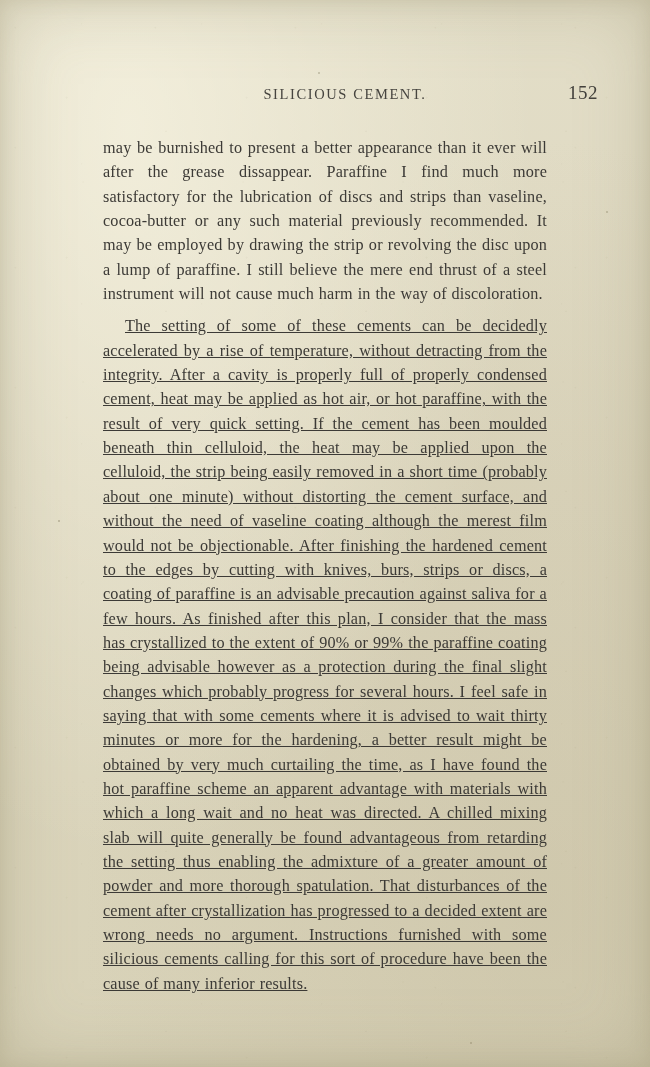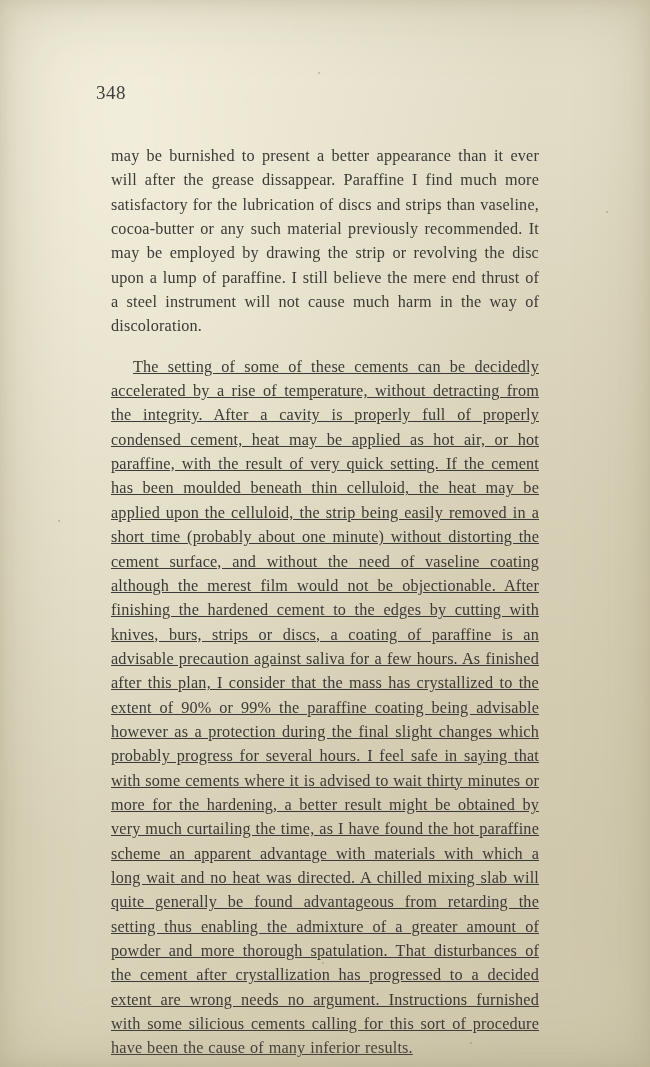--- a/index.html
+++ b/index.html
@@ -69,21 +69,21 @@
     min-width: 34px;
     text-align: right;
   }
   .textblock {
     position: absolute;
     left: 95px;
     top: 128px;
     width: 460px;
   }
   p.body-par {
-    margin: 16px;
+    margin: 8px;
     font-size: 16.2px;
     line-height: 24.35px;
     text-align: justify;
     text-justify: inter-word;
     color: #3c3a36;
     letter-spacing: 0.18px;
     word-spacing: 0.6px;
   }
   p.body-par.indent {
     text-indent: 22px;
@@ -100,21 +100,22 @@
   }
 </style>
 </head>
 <body>
 
 <div class="page">
 
   <div class="grain"></div>
 
   <div class="header">
-    <div class="folio">348</div>
+    <div class="running-title">Silicious Cement.</div>
+    <div class="folio">152</div>
   </div>
 
   <div class="textblock">
     <p class="body-par">may be burnished to present a better appearance than it ever will after the grease dissappear.  Paraffine I find much more satisfactory for the lubrication of discs and strips than vaseline, cocoa-butter or any such material previously recommended.  It may be employed by drawing the strip or revolving the disc upon a lump of paraffine.  I still believe the mere end thrust of a steel instrument will not cause much harm in the way of discoloration.</p>
     <p class="body-par indent">The setting of some of these cements can be decidedly accelerated by a rise of temperature, without detracting from the integrity.  After a cavity is properly full of properly condensed cement, heat may be applied as hot air, or hot paraffine, with the result of very quick setting.  If the cement has been moulded beneath thin celluloid, the heat may be applied upon the celluloid, the strip being easily removed in a short time (probably about one minute) without distorting the cement surface, and without the need of vaseline coating although the merest film would not be objectionable. After finishing the hardened cement to the edges by cutting with knives, burs, strips or discs, a coating of paraffine is an advisable precaution against saliva for a few hours.  As finished after this plan, I consider that the mass has crystallized to the extent of 90% or 99% the paraffine coating being advisable however as a protection during the final slight changes which probably progress for several hours. I feel safe in saying that with some cements where it is advised to wait thirty minutes or more for the hardening, a better result might be obtained by very much curtailing the time, as I have found the hot paraffine scheme an apparent advantage with materials with which a long wait and no heat was directed.  A chilled mixing slab will quite generally be found advantageous from retarding the setting thus enabling the admixture of a greater amount of powder and more thorough spatulation.  That disturbances of the cement after crystallization has progressed to a decided extent are wrong needs no argument.  Instructions furnished with some silicious cements calling for this sort of procedure have been the cause of many inferior results.</p>
   </div>
 
   <div class="speck" style="left:318px; top:72px; width:2px; height:2px;"></div>
   <div class="speck" style="left:606px; top:211px; width:2px; height:2px;"></div>
   <div class="speck" style="left:322px; top:962px; width:2px; height:2px;"></div>

